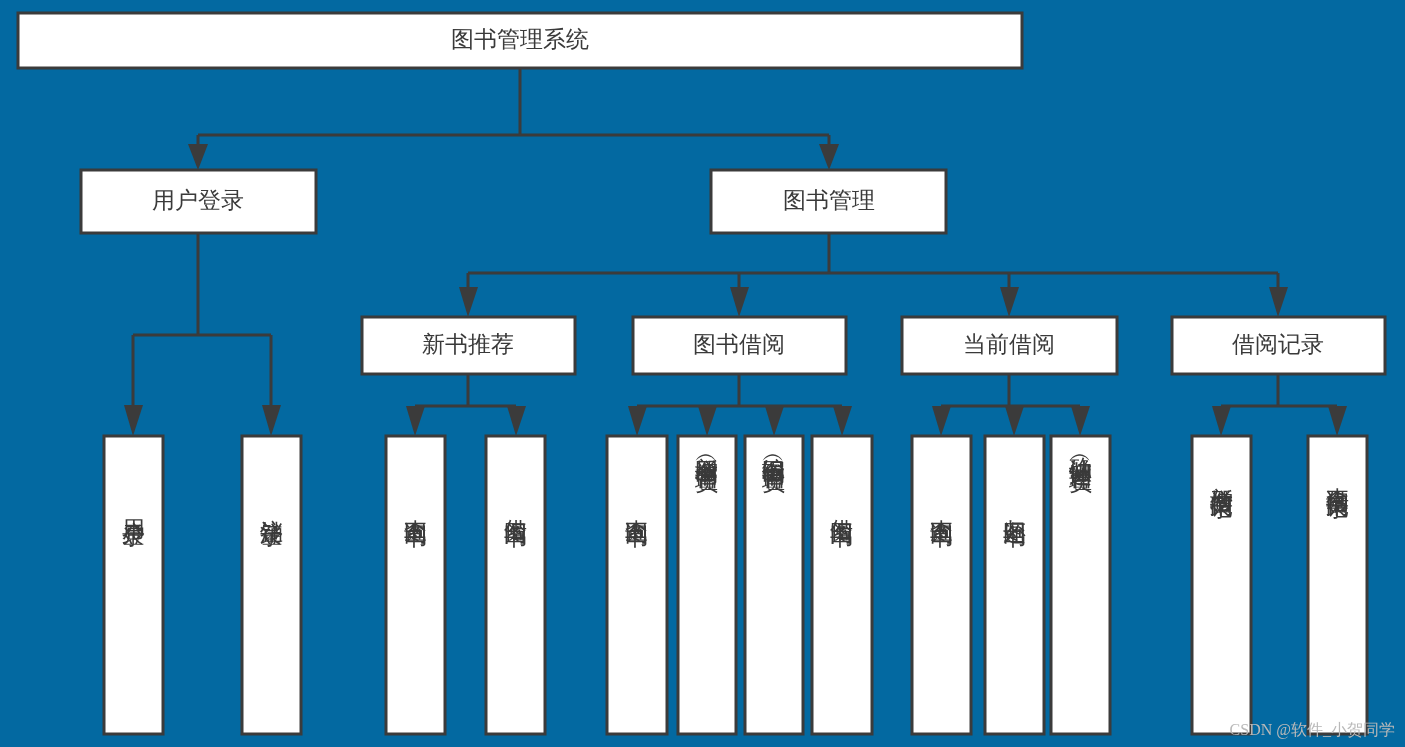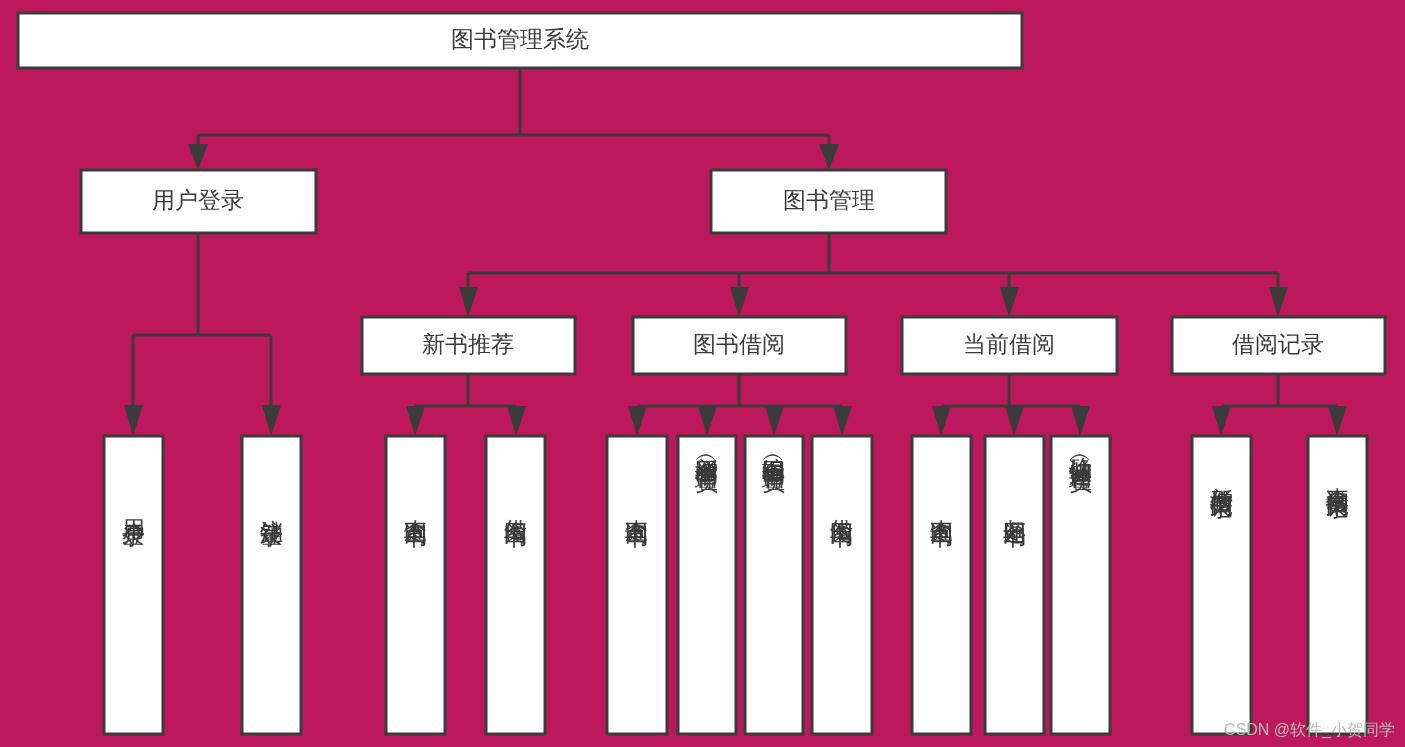--- a/index.html
+++ b/index.html
@@ -11,21 +11,21 @@
     width: 1405px;
     height: 747px;
     font-family: "Liberation Sans", "DejaVu Sans", sans-serif;
     overflow: hidden;
     position: relative;
   }
   #diagram-root {
     position: relative;
     width: 1405px;
     height: 747px;
-    background: #be185d;
+    background: #0369a1;
   }
   svg.diagram {
     position: absolute;
     top: 0;
     left: 0;
     width: 1405px;
     height: 747px;
     display: block;
   }
   .node-rect {
@@ -56,21 +56,21 @@
     fill: #3a3a3a;
     writing-mode: vertical-rl;
     text-orientation: upright;
     text-anchor: middle;
     letter-spacing: 2px;
   }
   .watermark-text {
     position: absolute;
     right: 10px;
     bottom: 6px;
-    font-family: Liberation Sans, sans-serif;
+    font-family: Liberation Serif, serif;
     font-size: 16px;
     color: #b9b9b9;
     white-space: nowrap;
     pointer-events: none;
   }
 </style>
 </head>
 <body>
 
 <div id="diagram-root">

